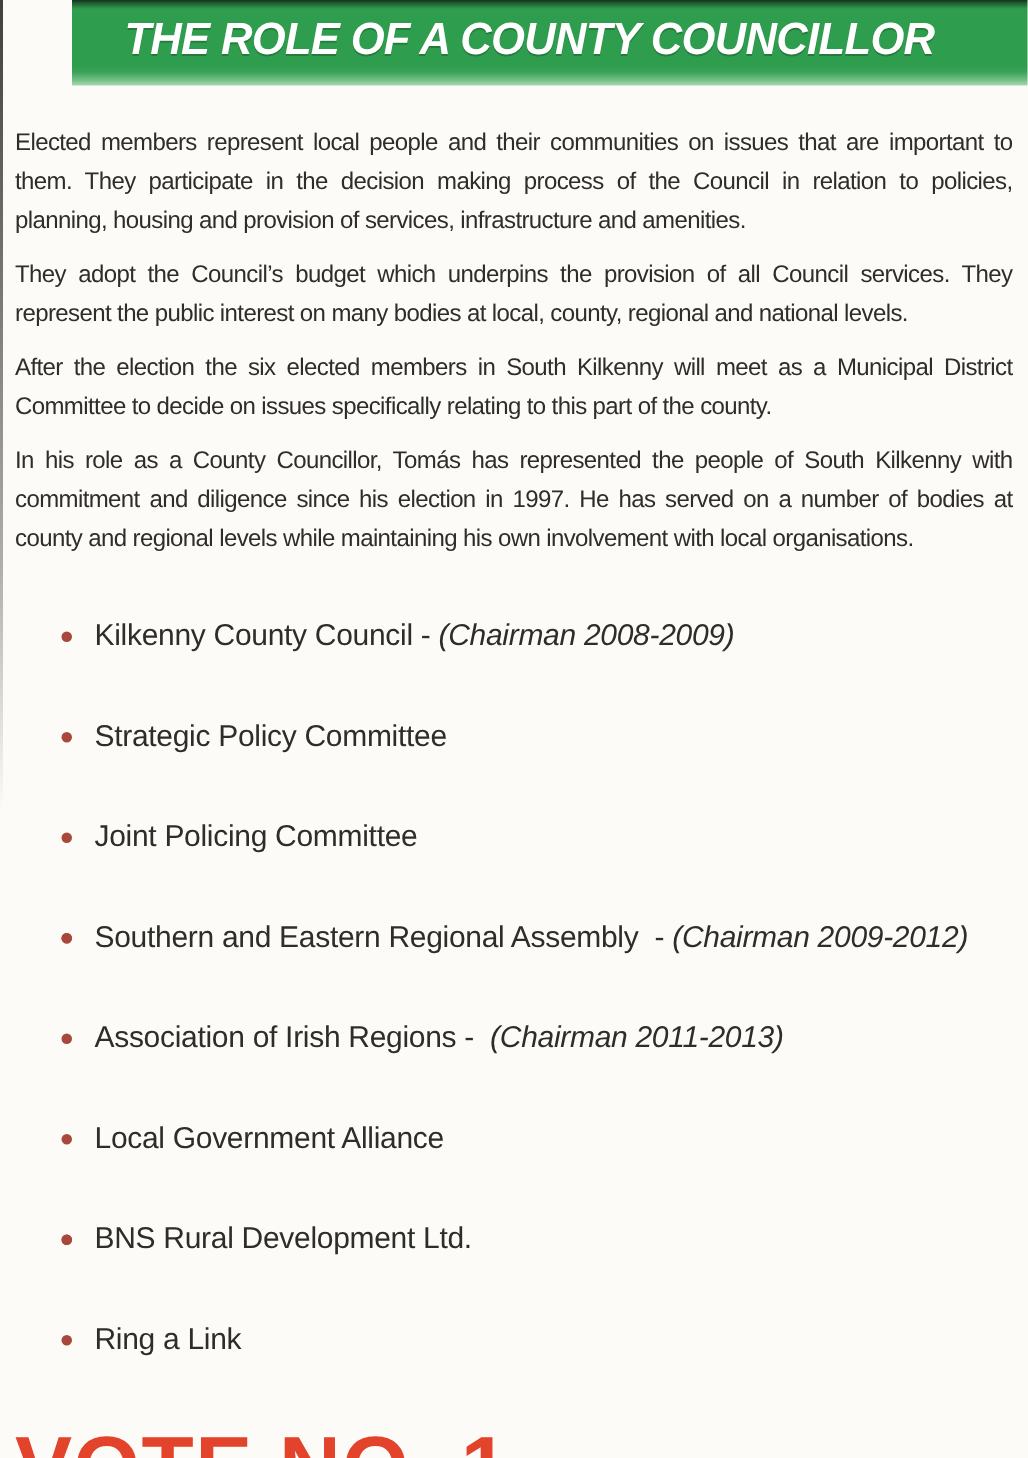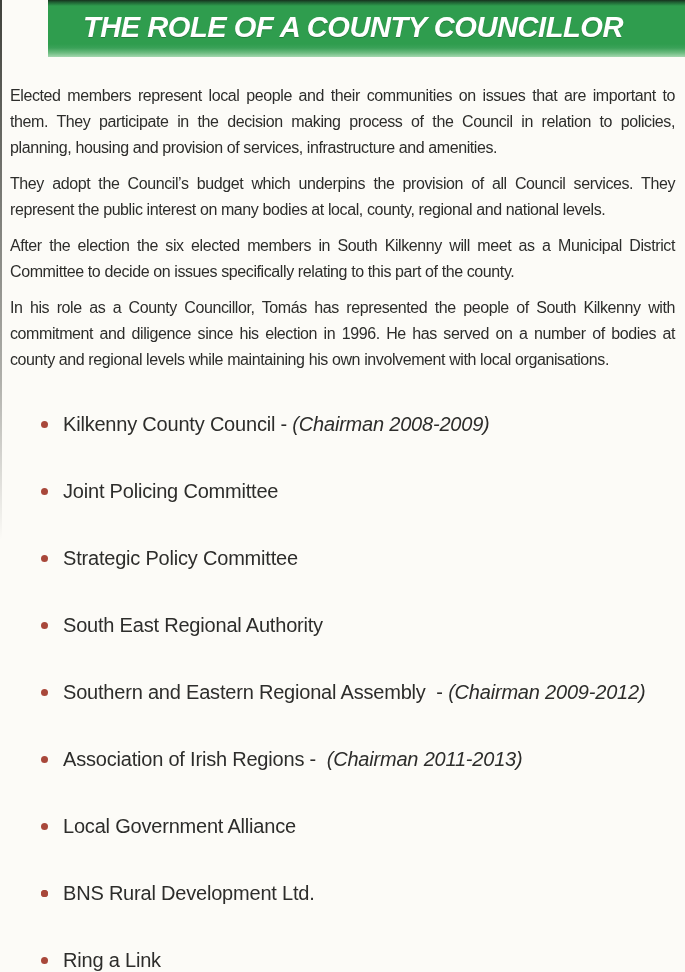--- a/index.html
+++ b/index.html
@@ -95,27 +95,27 @@
 <div class="scan-edge"></div>
 
 <header class="banner">
   <h1>THE ROLE OF A COUNTY COUNCILLOR</h1>
 </header>
 
 <main class="content">
   <p>Elected members represent local people and their communities on issues that are important to them. They participate in the decision making process of the Council in relation to policies, planning, housing and provision of services, infrastructure and amenities.</p>
   <p>They adopt the Council’s budget which underpins the provision of all Council services. They represent the public interest on many bodies at local, county, regional and national levels.</p>
   <p>After the election the six elected members in South Kilkenny will meet as a Municipal District Committee to decide on issues specifically relating to this part of the county.</p>
-  <p>In his role as a County Councillor, Tomás has represented the people of South Kilkenny with commitment and diligence since his election in 1996. He has served on a number of bodies at county and regional levels while maintaining his own involvement with local organisations.</p>
+  <p>In his role as a County Councillor, Tomás has represented the people of South Kilkenny with commitment and diligence since his election in 1997. He has served on a number of bodies at county and regional levels while maintaining his own involvement with local organisations.</p>
 
   <ul class="roles">
     <li><span class="dot"></span><span class="li-text">Kilkenny County Council - </span><span class="li-note">(Chairman 2008-2009)</span></li>
+    <li><span class="dot"></span><span class="li-text">Strategic Policy Committee</span><span class="li-note"></span></li>
     <li><span class="dot"></span><span class="li-text">Joint Policing Committee</span><span class="li-note"></span></li>
-    <li><span class="dot"></span><span class="li-text">Strategic Policy Committee</span><span class="li-note"></span></li>
-    <li><span class="dot"></span><span class="li-text">South East Regional Authority</span><span class="li-note"></span></li>
+    <li><span class="dot"></span><span class="li-note"></span></li>
     <li><span class="dot"></span><span class="li-text">Southern and Eastern Regional Assembly&nbsp; - </span><span class="li-note">(Chairman 2009-2012)</span></li>
     <li><span class="dot"></span><span class="li-text">Association of Irish Regions - &nbsp;</span><span class="li-note">(Chairman 2011-2013)</span></li>
     <li><span class="dot"></span><span class="li-text">Local Government Alliance</span><span class="li-note"></span></li>
     <li><span class="dot"></span><span class="li-note"></span></li>
     <li><span class="dot"></span><span class="li-text">BNS Rural Development Ltd.</span><span class="li-note"></span></li>
     <li><span class="dot"></span><span class="li-text">Ring a Link</span><span class="li-note"></span></li>
   </ul>
 
   <div class="footer">
     <div class="vote">VOTE NO. 1</div>

